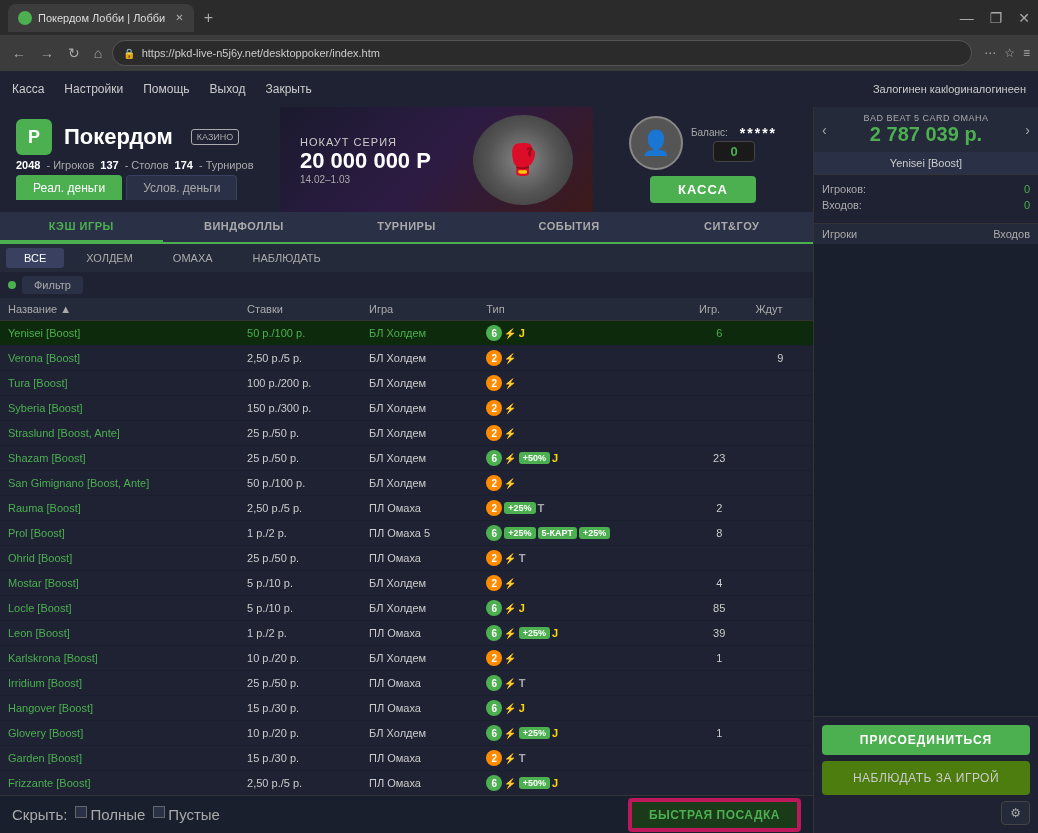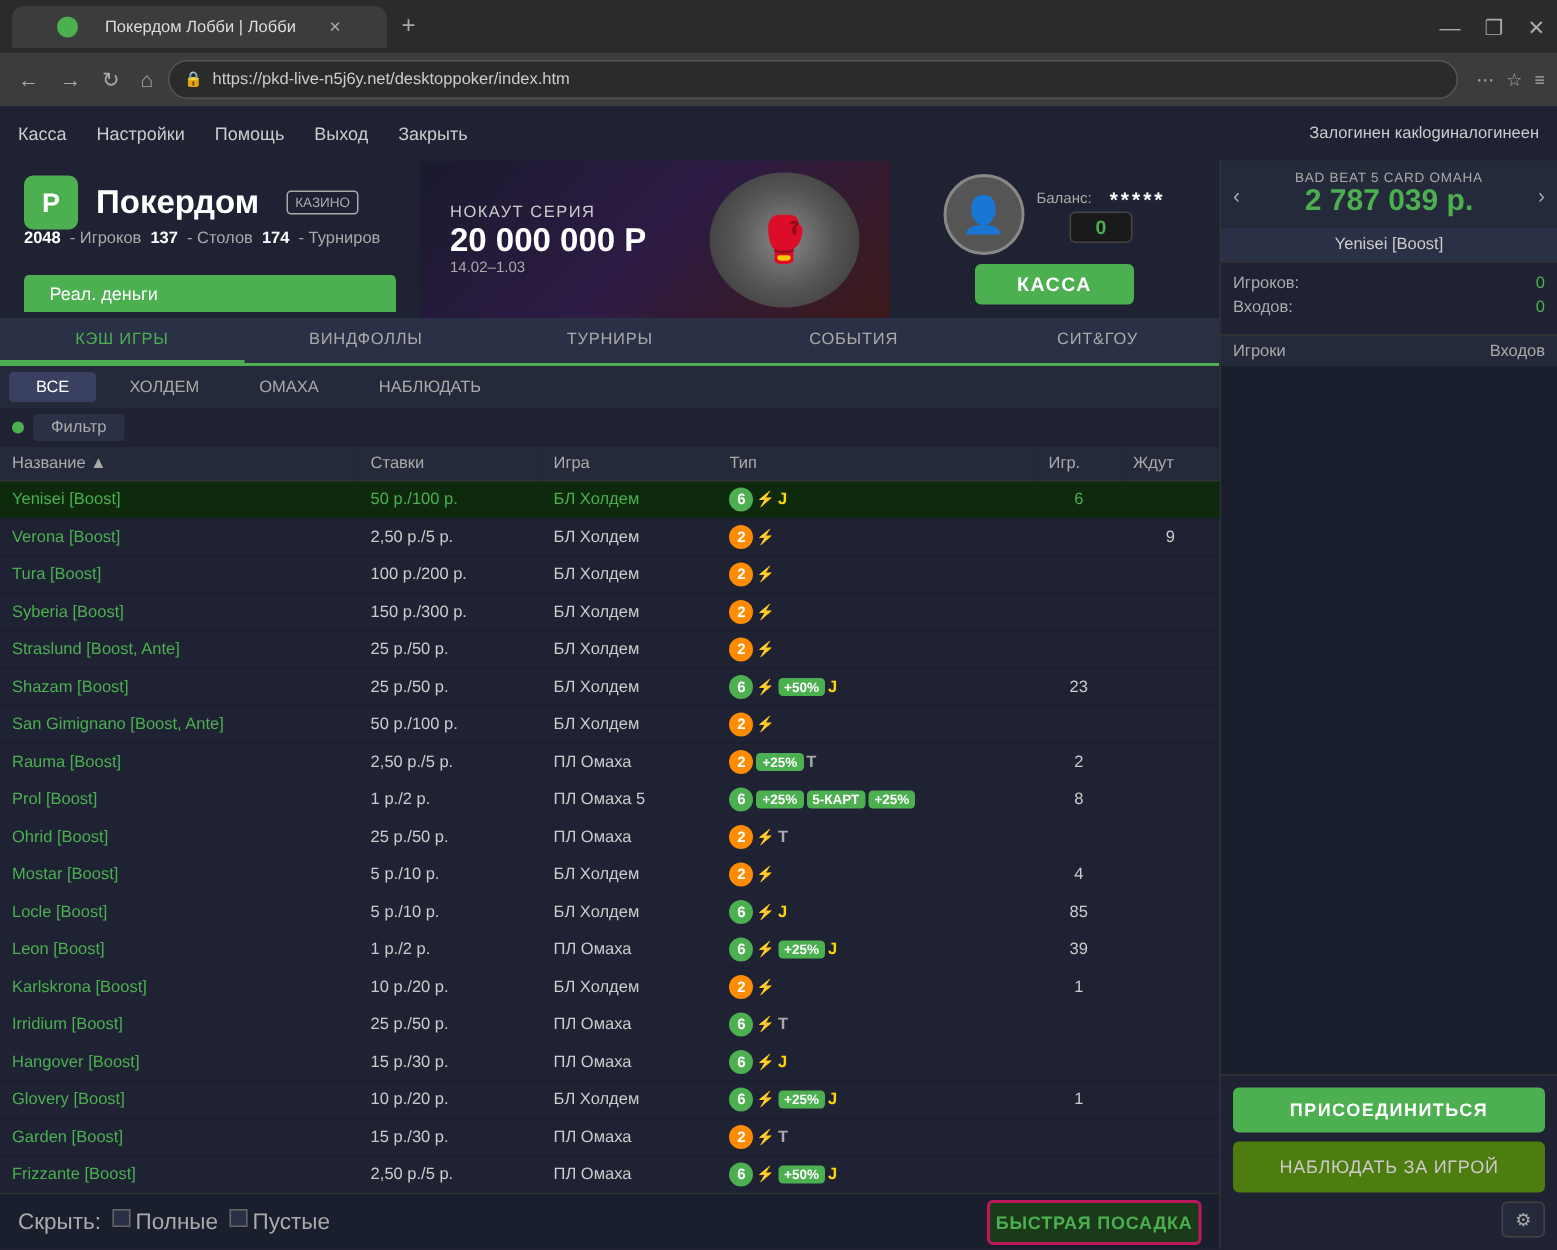--- a/index.html
+++ b/index.html
@@ -10,26 +10,26 @@
       background: #2b2b2b;
       height: 35px;
       display: flex;
       align-items: center;
       padding: 0 8px;
       gap: 6px;
     }
     .browser-tab {
       background: #3c3c3c;
       border-radius: 8px 8px 0 0;
-      padding: 6px 30px;
+      padding: 6px 10px;
       font-size: 11px;
       color: #ddd;
       display: flex;
       align-items: center;
-      gap: 18px;
+      gap: 6px;
       height: 28px;
     }
     .tab-favicon { width: 14px; height: 14px; background: #4caf50; border-radius: 50%; display: inline-block; }
     .tab-close { color: #aaa; font-size: 10px; cursor: pointer; margin-left: 4px; }
     .new-tab-btn { color: #aaa; font-size: 16px; cursor: pointer; margin-left: 4px; }
 
     .browser-toolbar {
       background: #3c3c3c;
       height: 36px;
       display: flex;
@@ -289,21 +289,21 @@
       border-bottom: 2px solid #4caf50;
     }
 
     .game-tab {
       flex: 1;
       text-align: center;
       padding: 8px 4px;
       color: #aaa;
       font-size: 11px;
       cursor: pointer;
-      font-weight: normal;
+      font-weight: bold;
       letter-spacing: 0.5px;
     }
 
     .game-tab.active {
       color: #4caf50;
       border-bottom: 2px solid #4caf50;
     }
 
     
     .sub-tabs {
@@ -575,24 +575,24 @@
 
     .checkbox-item {
       display: flex;
       gap: 3px;
     }
 
     .cb { width: 12px; height: 12px; border: 1px solid #666; background: #2a3045; display: inline-block; }
 
     .quick-seat-btn {
       background: #1a3a1a;
-      border: 2px solid #be185d;
+      border: 4px solid #be185d;
       color: #4caf50;
       border-radius: 4px;
-      padding: 6px 4px;
+      padding: 6px 17px;
       font-size: 12px;
       font-weight: bold;
       cursor: pointer;
       letter-spacing: 0.5px;
       margin-left: 48px;
     }
 
     .table-wrapper {
       display: flex;
       overflow: hidden;
@@ -684,21 +684,21 @@
           </div>
           <div class="stats-row">
             <span class="stat-num">2048</span>
             <span>- Игроков</span>
             <span class="stat-num">137</span>
             <span>- Столов</span>
             <span class="stat-num">174</span>
             <span>- Турниров</span>
           </div>
 
-          <div style="display:flex;gap:4px;margin-top:18px;flex-direction:column;">
+          <div style="display:flex;gap:4px;margin-top:0;">
             <div class="money-tab active">
               <span>Реал. деньги</span>
             </div>
             <div class="money-tab">
               <span>Услов. деньги</span>
             </div>
           </div>
         </div>
 
         <div class="banner-section">

